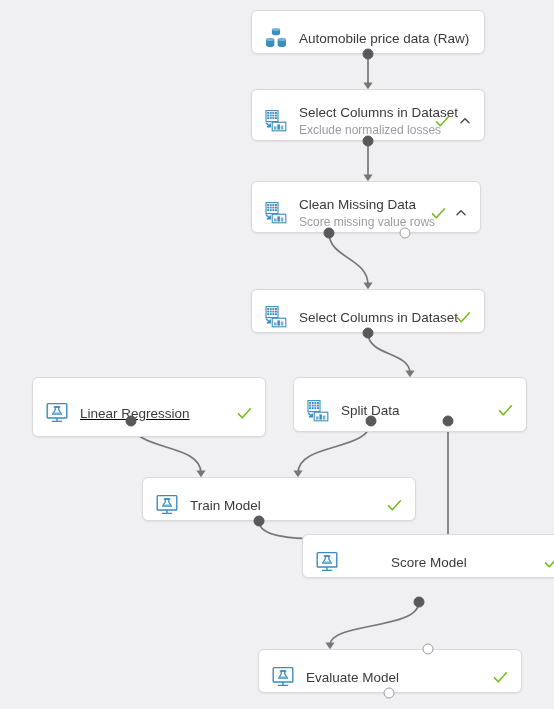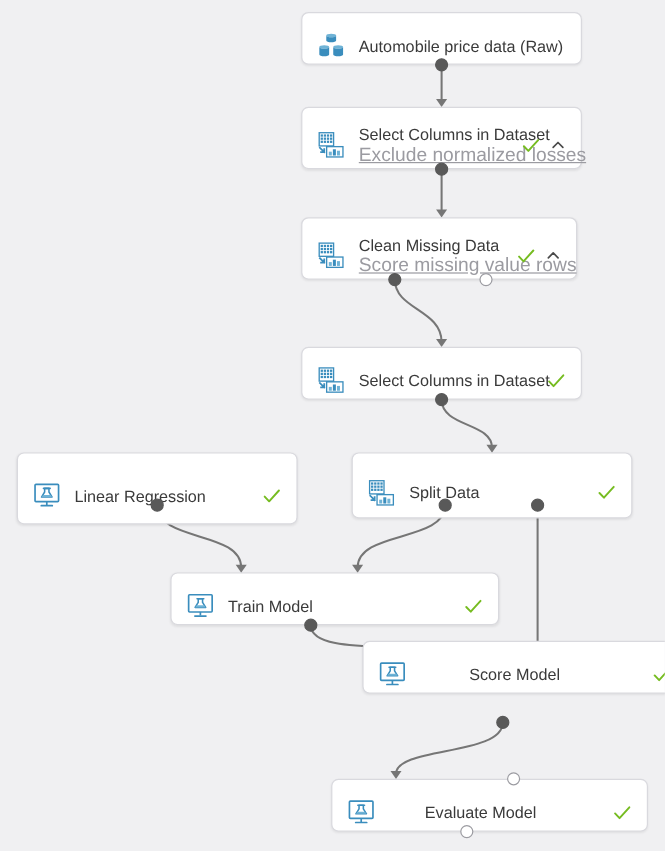--- a/index.html
+++ b/index.html
@@ -53,26 +53,25 @@
     flex-direction: column;
     justify-content: center;
   }
   .node-title {
     font-size: 13.5px;
     color: #3a3a3a;
     line-height: 17px;
     white-space: nowrap;
   }
   .node-sub {
-    font-size: 16px;
+    font-size: 12px;
     color: #9b9ba1;
     line-height: 16px;
     white-space: nowrap;
     margin-top: 1px;
-    text-decoration: underline;
   }
   .node-status {
     flex: 0 0 auto;
     display: flex;
     align-items: center;
     gap: 7px;
     margin-left: 8px;
   }
   .check-icon { display: block; }
   .chevron-icon { display: block; }
@@ -241,21 +240,21 @@
         </div>
         <div class="node-status">
           <span>
             <svg viewBox="0 0 20 20" width="17" height="17" class="check-icon">
     <path d="M3.0,10.4 L7.4,15.0 L17.0,4.4" fill="none" stroke="#76bc21" stroke-width="1.9" stroke-linecap="round" stroke-linejoin="round"></path>
   </svg>
           </span>
         </div>
       </div>
       <div class="port filled" style="left: 368px; top: 333px;"></div>
-      <div class="node" style="left: 14px; top: 377px; width: 234px; height: 60px;">
+      <div class="node" style="left: 32px; top: 377px; width: 234px; height: 60px; text-decoration: underline;">
         <span class="node-icon"><svg viewBox="0 0 24 24" width="24" height="24" class="node-icon-svg">
     <rect x="2.2" y="2.6" width="19.6" height="14.4" rx="0.8" fill="none" stroke="#3a8dbd" stroke-width="1.4"></rect>
     <rect x="4.4" y="4.7" width="15.2" height="10.2" fill="#ffffff"></rect>
     <path d="M10.2,6.0 L10.2,9.0 L7.6,13.2 L16.4,13.2 L13.8,9.0 L13.8,6.0 Z" fill="none" stroke="#3a8dbd" stroke-width="1.3" stroke-linejoin="round"></path>
     <line x1="9.2" y1="6.0" x2="14.8" y2="6.0" stroke="#3a8dbd" stroke-width="1.3" stroke-linecap="round"></line>
     <path d="M8.9,11.4 L15.1,11.4 L16.4,13.2 L7.6,13.2 Z" fill="#6fb3d6"></path>
     <line x1="12" y1="17.0" x2="12" y2="20.0" stroke="#3a8dbd" stroke-width="1.4"></line>
     <line x1="7.4" y1="20.4" x2="16.6" y2="20.4" stroke="#3a8dbd" stroke-width="1.4" stroke-linecap="round"></line>
   </svg></span>
         <div class="node-text">
@@ -341,21 +340,21 @@
         </div>
         <div class="node-status">
           <span>
             <svg viewBox="0 0 20 20" width="17" height="17" class="check-icon">
     <path d="M3.0,10.4 L7.4,15.0 L17.0,4.4" fill="none" stroke="#76bc21" stroke-width="1.9" stroke-linecap="round" stroke-linejoin="round"></path>
   </svg>
           </span>
         </div>
       </div>
       <div class="port filled" style="left: 419px; top: 602px;"></div>
-      <div class="node" style="left: 276px; top: 649px; width: 264px; height: 44px; gap: 30px;">
+      <div class="node" style="left: 258px; top: 649px; width: 264px; height: 44px;">
         <span class="node-icon"><svg viewBox="0 0 24 24" width="24" height="24" class="node-icon-svg">
     <rect x="2.2" y="2.6" width="19.6" height="14.4" rx="0.8" fill="none" stroke="#3a8dbd" stroke-width="1.4"></rect>
     <rect x="4.4" y="4.7" width="15.2" height="10.2" fill="#ffffff"></rect>
     <path d="M10.2,6.0 L10.2,9.0 L7.6,13.2 L16.4,13.2 L13.8,9.0 L13.8,6.0 Z" fill="none" stroke="#3a8dbd" stroke-width="1.3" stroke-linejoin="round"></path>
     <line x1="9.2" y1="6.0" x2="14.8" y2="6.0" stroke="#3a8dbd" stroke-width="1.3" stroke-linecap="round"></line>
     <path d="M8.9,11.4 L15.1,11.4 L16.4,13.2 L7.6,13.2 Z" fill="#6fb3d6"></path>
     <line x1="12" y1="17.0" x2="12" y2="20.0" stroke="#3a8dbd" stroke-width="1.4"></line>
     <line x1="7.4" y1="20.4" x2="16.6" y2="20.4" stroke="#3a8dbd" stroke-width="1.4" stroke-linecap="round"></line>
   </svg></span>
         <div class="node-text">

